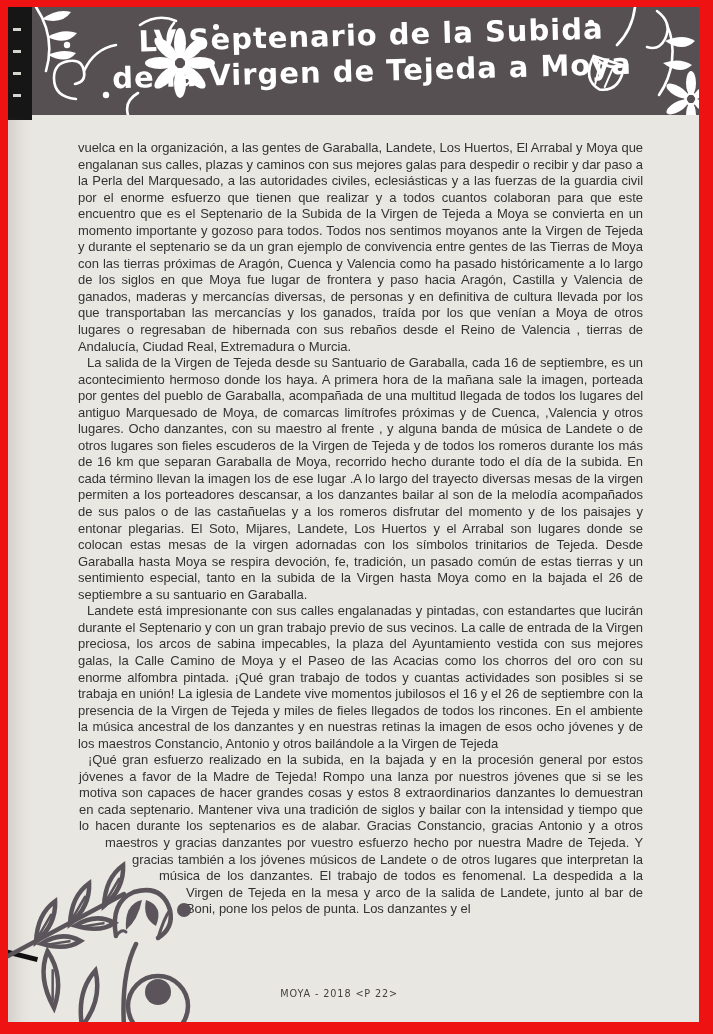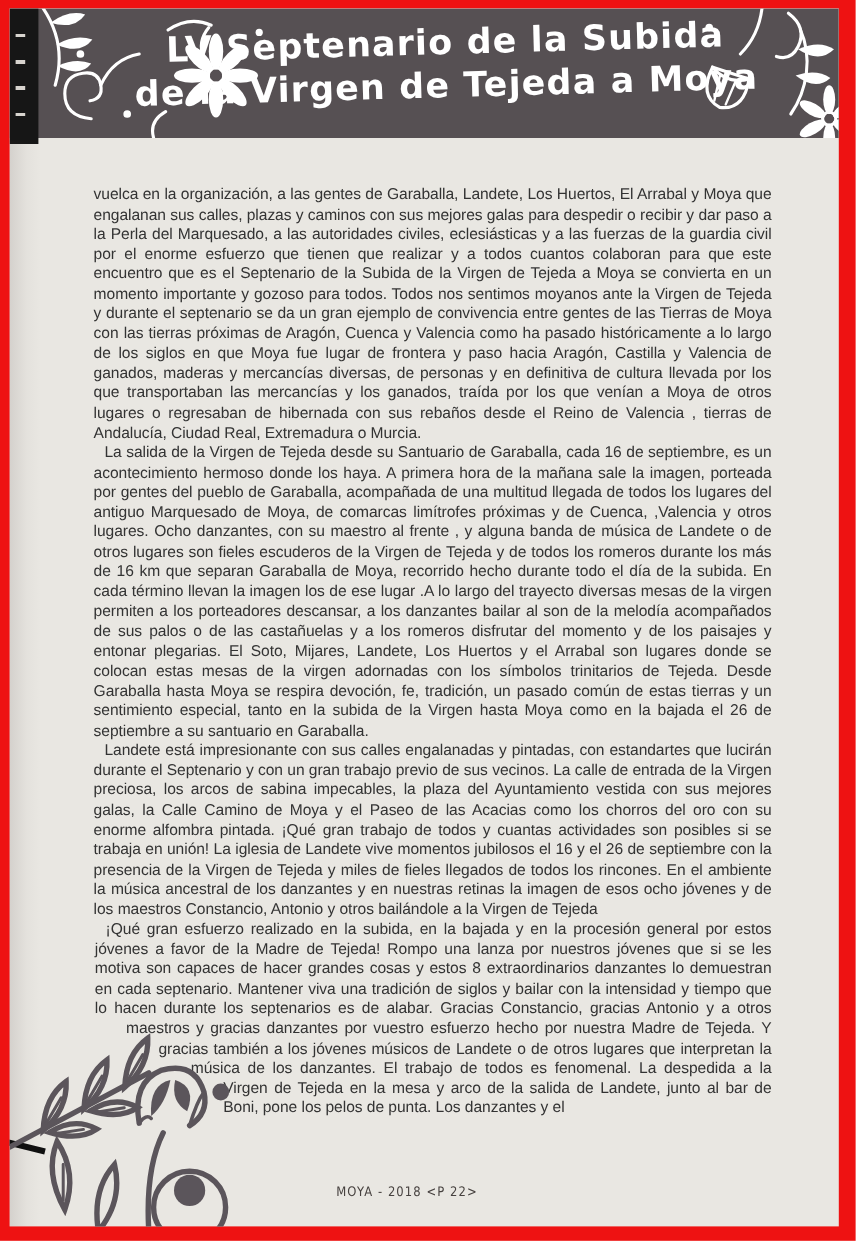--- a/index.html
+++ b/index.html
@@ -20,21 +20,21 @@
   .orn-right{right:0;width:160px;}
   .title{position:absolute;left:0;right:0;top:10px;text-align:center;color:#fff;
     font-family:"DejaVu Sans",sans-serif;font-weight:700;font-size:29px;line-height:36px;
     letter-spacing:1px;transform:translateX(18px) rotate(-1.6deg);}
   .spine{position:absolute;left:0;top:0;width:24px;height:113px;background:var(--spine);}
   .spine:after{content:"";position:absolute;left:5px;top:12px;width:8px;height:86px;
     background:repeating-linear-gradient(180deg,transparent 0 9px,#d8d4cf 9px 12px,transparent 12px 22px);}
   .scan-mark{position:absolute;left:-4px;top:946px;width:34px;height:5px;background:#101010;transform:rotate(14deg);}
 
   
-  .content{position:absolute;left:70px;right:56px;top:147px;color:var(--ink);
+  .content{position:absolute;left:70px;right:56px;top:133px;color:var(--ink);
     font-size:13px;line-height:16.55px;letter-spacing:-0.05px;text-align:justify;}
   .content p{margin:0;}
   .content p.indent{text-indent:9px;}
   .fs{float:left;clear:left;}
   .f0{width:1px;height:83px;}
   .f1{width:27px;height:17px;}
   .f2{width:54px;height:17px;}
   .f3{width:81px;height:17px;}
   .f4{width:108px;height:70px;}
 

